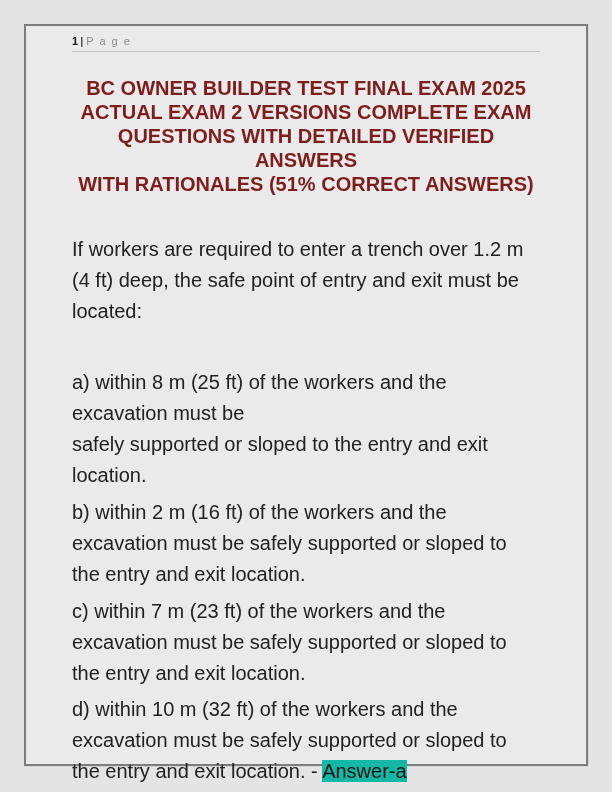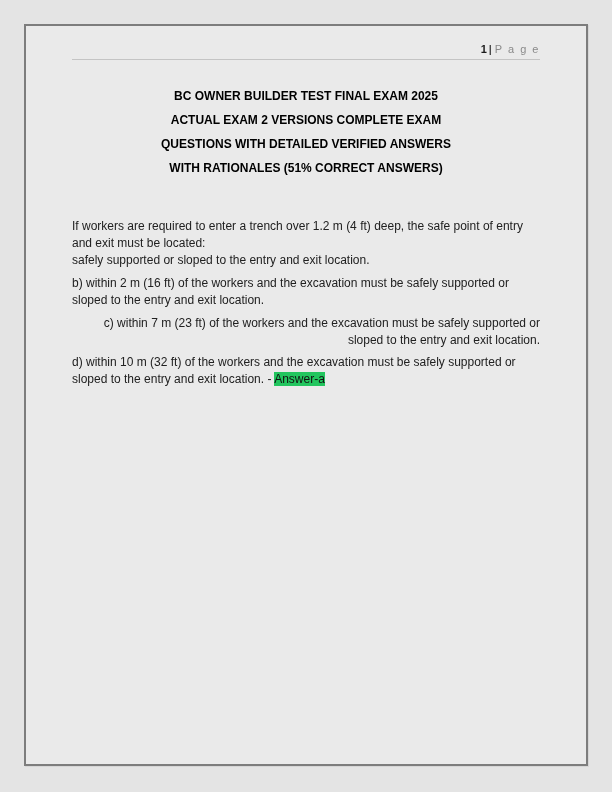--- a/index.html
+++ b/index.html
@@ -16,61 +16,60 @@
     left: 24px;
     top: 24px;
     width: 564px;
     height: 742px;
     background: #eaeaea;
     border: 2px solid #7d7d7d;
     box-shadow: 1px 1px 0 #d6d6d6;
     padding: 0 46px;
   }
   .header {
-    margin-top: 16px;
+    margin-top: 8px;
     padding-bottom: 3px;
     border-bottom: 1px solid #c4c4c4;
     font-size: 11px;
     line-height: 14px;
-    text-align: right;
   }
   .header .pagenum {
     font-weight: bold;
     color: #1a1a1a;
   }
   .header .sep {
     font-weight: bold;
     color: #4a4a4a;
     margin: 0 3px 0 2px;
   }
   .header .pagelabel {
     color: #8a8a8a;
     letter-spacing: 1.5px;
   }
   .title {
     margin-top: 24px;
-    font-size: 12px;
+    font-size: 20px;
     line-height: 24px;
     font-weight: bold;
     text-align: center;
-    color: #000000;
+    color: #7f1d1d;
   }
   .body-text {
-    font-size: 12px;
-    line-height: 17px;
+    font-size: 20px;
+    line-height: 31px;
     color: #212121;
   }
   .question { margin-top: 38px; }
   .opt-a1   { margin-top: 40px; }
   .opt-a2   { }
   .opt-b    { margin-top: 6px; }
-  .opt-c    { margin-top: 6px; text-align: right; }
+  .opt-c    { margin-top: 6px; }
   .opt-d    { margin-top: 5px; }
   .highlight {
-    background: #22c55e;
+    background: #14b8a6;
     color: #111111;
   }
 </style>
 </head>
 <body>
 
 <div class="page">
 
   <div class="header">
     <span class="pagenum">1</span><span class="sep">|</span><span class="pagelabel">P a g e</span>
@@ -78,18 +77,19 @@
 
   <div class="title">
     <div>BC OWNER BUILDER TEST FINAL EXAM 2025</div>
     <div>ACTUAL EXAM 2 VERSIONS COMPLETE EXAM</div>
     <div>QUESTIONS WITH DETAILED VERIFIED ANSWERS</div>
     <div>WITH RATIONALES (51% CORRECT ANSWERS)</div>
   </div>
 
   <p class="body-text question">If workers are required to enter a trench over 1.2 m (4 ft) deep, the safe point of entry and exit must be located:</p>
 
+  <p class="body-text opt-a1">a) within 8 m (25 ft) of the workers and the excavation must be</p>
   <p class="body-text opt-a2">safely supported or sloped to the entry and exit location.</p>
   <p class="body-text opt-b">b) within 2 m (16 ft) of the workers and the excavation must be safely supported or sloped to the entry and exit location.</p>
   <p class="body-text opt-c">c) within 7 m (23 ft) of the workers and the excavation must be safely supported or sloped to the entry and exit location.</p>
   <p class="body-text opt-d"><span>d) within 10 m (32 ft) of the workers and the excavation must be safely supported or sloped to the entry and exit location. - </span><span class="highlight">Answer-a</span></p>
 
 </div>
 
 </body></html>

